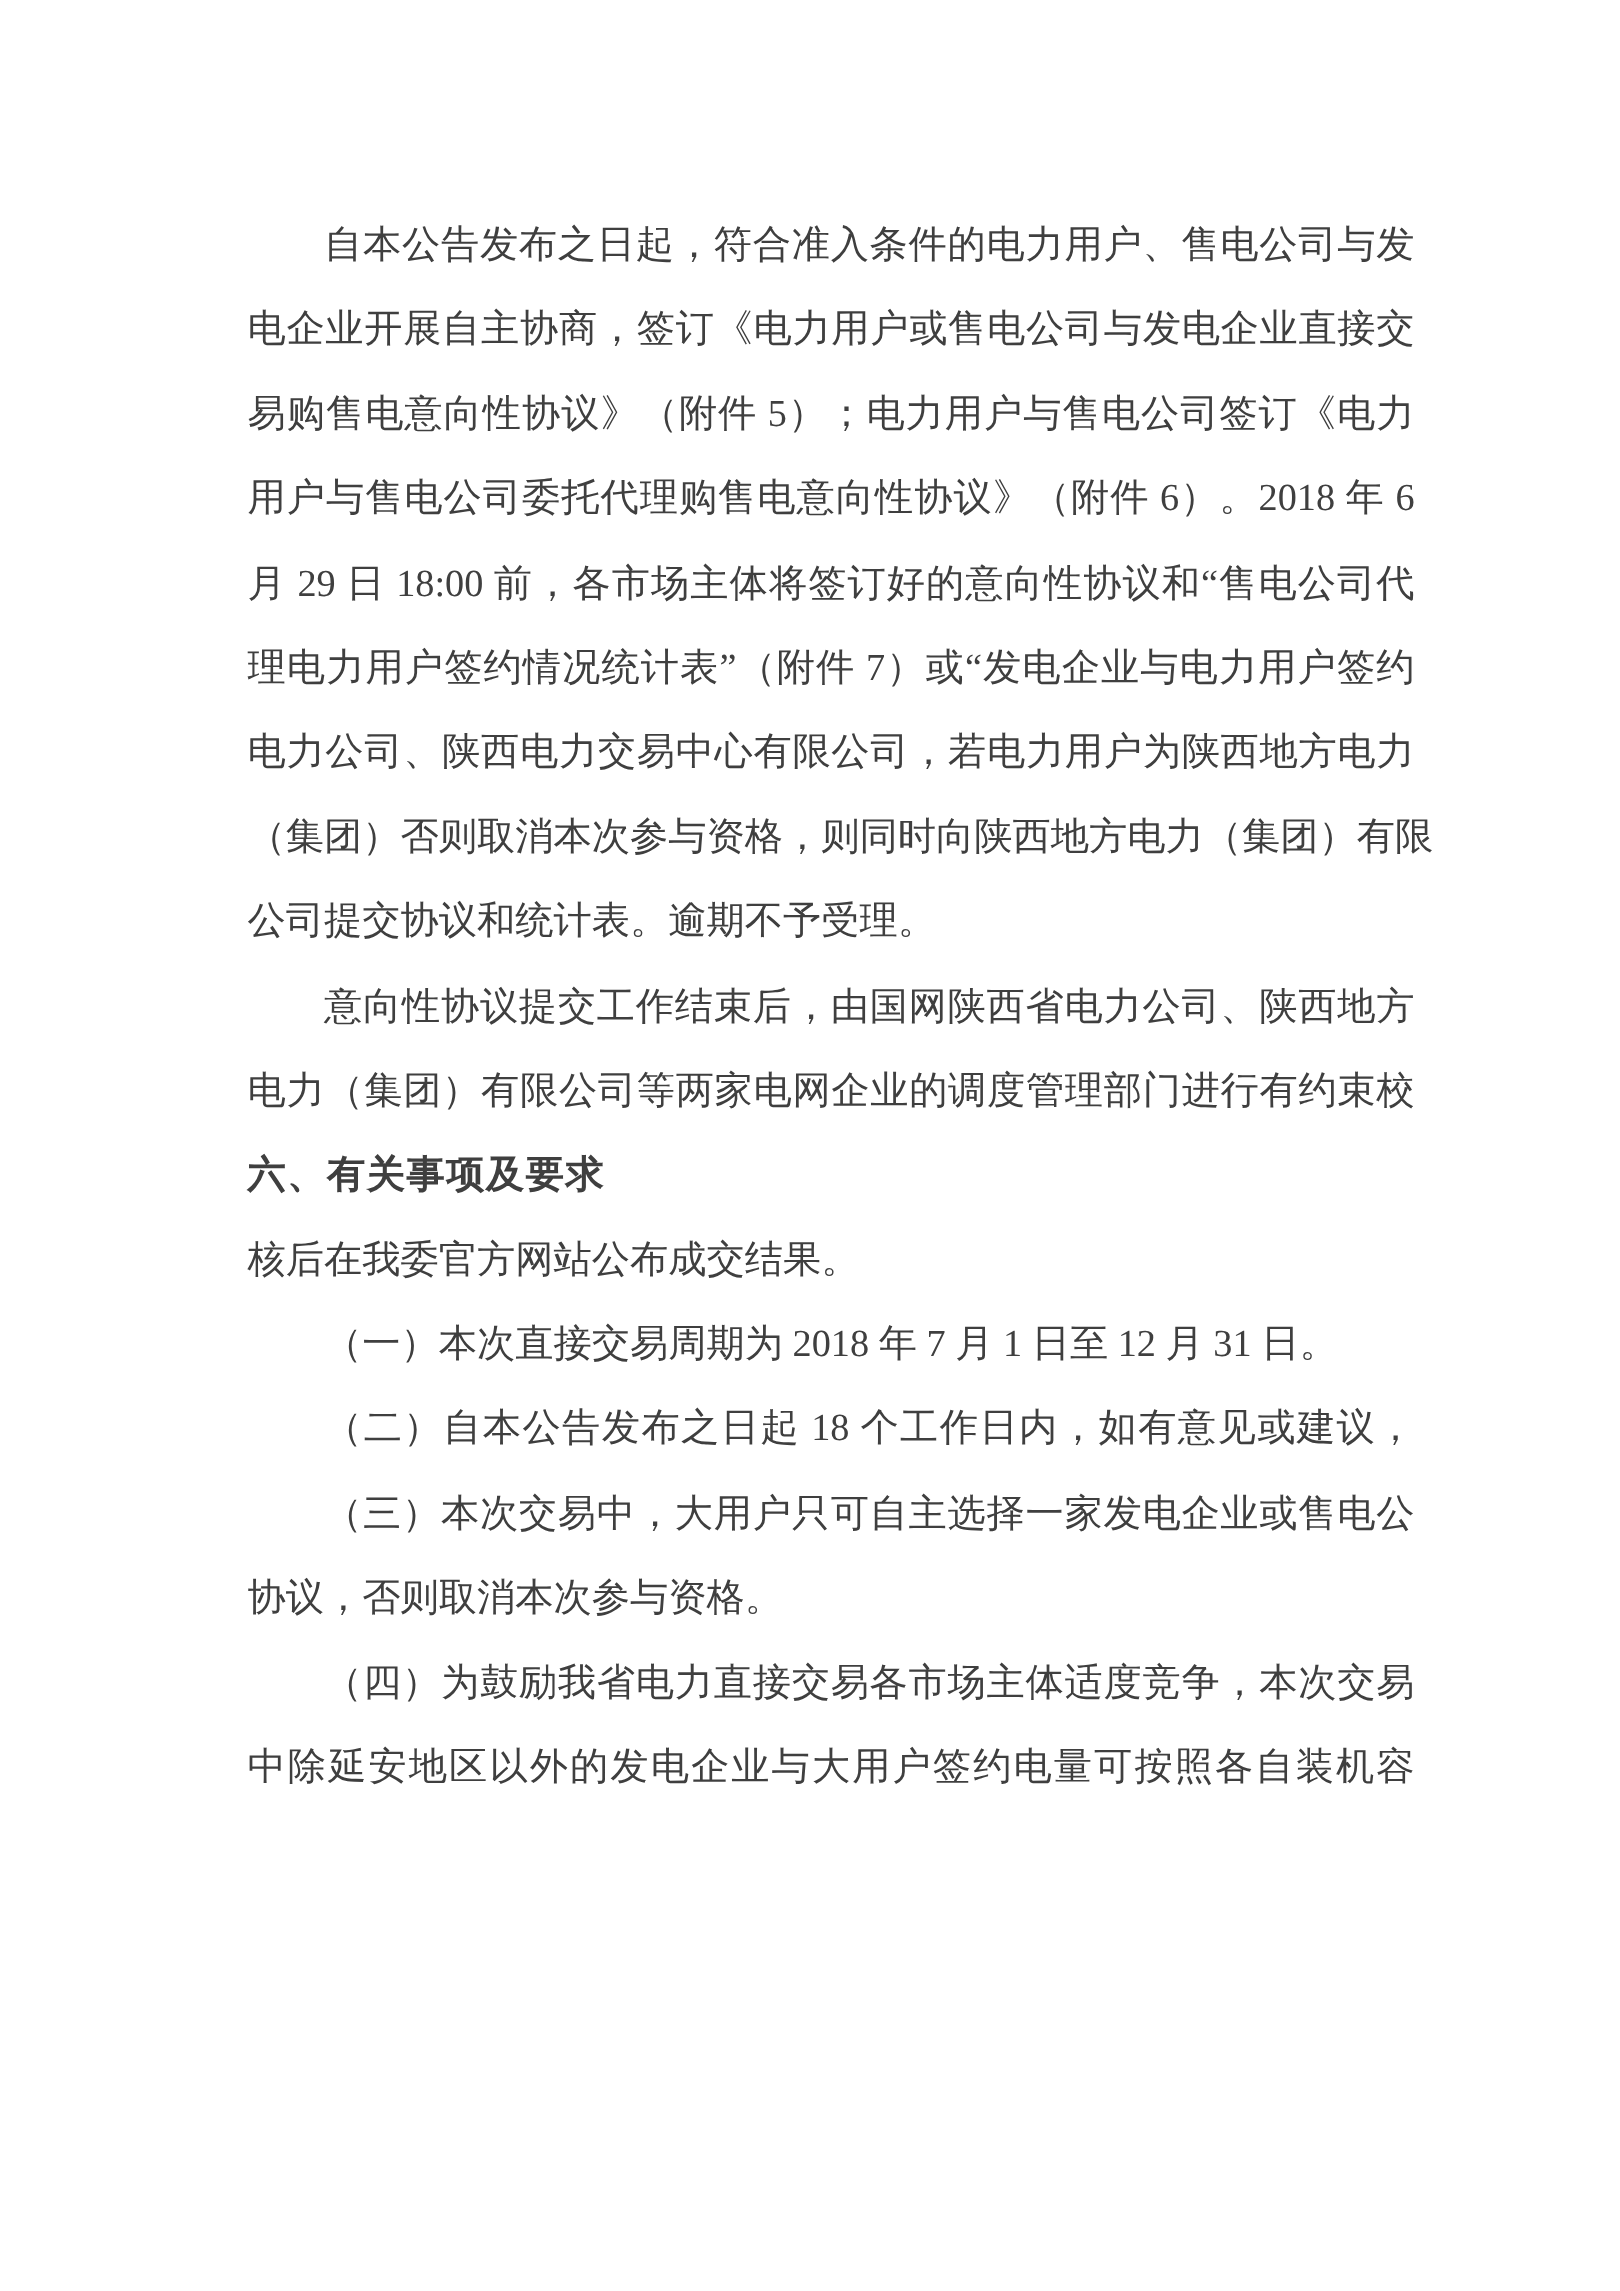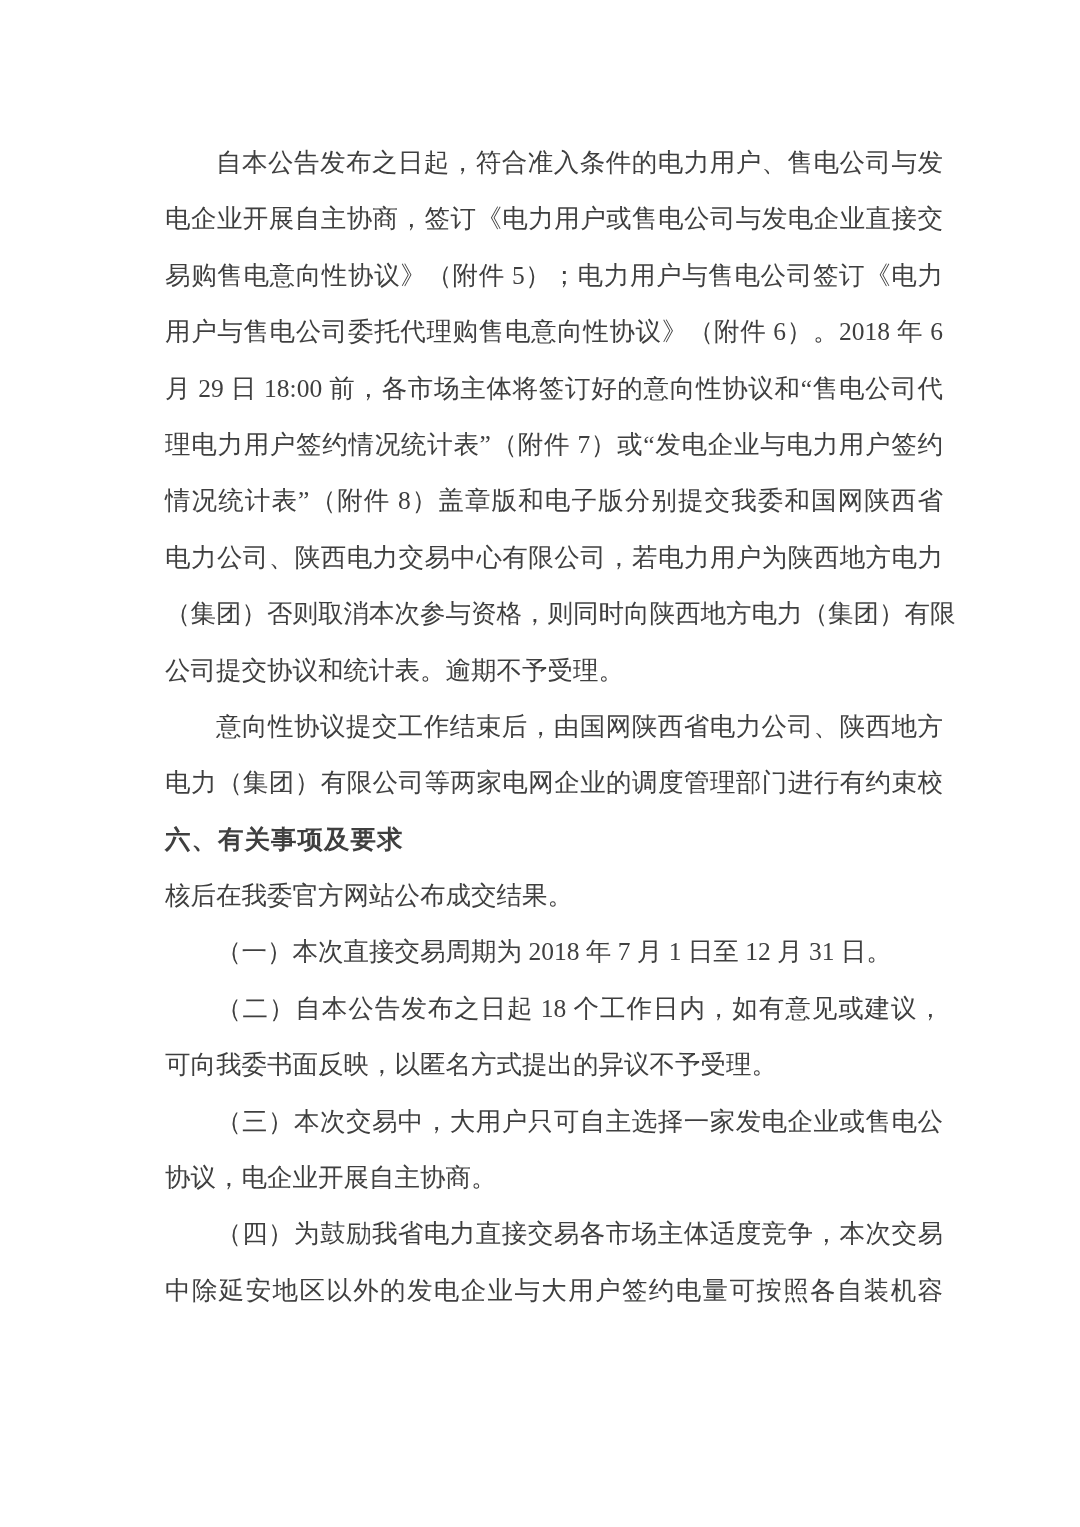--- a/index.html
+++ b/index.html
@@ -69,33 +69,31 @@
 
 <div class="page">
 
   <div class="text-block">
     <div class="line indent">自本公告发布之日起，符合准入条件的电力用户、售电公司与发</div>
     <div class="line">电企业开展自主协商，签订《电力用户或售电公司与发电企业直接交</div>
     <div class="line">易购售电意向性协议》（附件 5）；电力用户与售电公司签订《电力</div>
     <div class="line">用户与售电公司委托代理购售电意向性协议》（附件 6）。2018 年 6</div>
     <div class="line">月 29 日 18:00 前，各市场主体将签订好的意向性协议和“售电公司代</div>
     <div class="line">理电力用户签约情况统计表”（附件 7）或“发电企业与电力用户签约</div>
-    <div class="line">情况统计表”（附件 8）盖章版和电子版分别提交我委和国网陕西省</div>
     <div class="line">电力公司、陕西电力交易中心有限公司，若电力用户为陕西地方电力</div>
     <div class="line">（集团）否则取消本次参与资格，则同时向陕西地方电力（集团）有限</div>
     <div class="line last">公司提交协议和统计表。逾期不予受理。</div>
     <div class="line indent">意向性协议提交工作结束后，由国网陕西省电力公司、陕西地方</div>
     <div class="line">电力（集团）有限公司等两家电网企业的调度管理部门进行有约束校</div>
     <div class="line heading last">六、有关事项及要求</div>
     <div class="line last">核后在我委官方网站公布成交结果。</div>
     <div class="line indent last">（一）本次直接交易周期为 2018 年 7 月 1 日至 12 月 31 日。</div>
     <div class="line indent">（二）自本公告发布之日起 18 个工作日内，如有意见或建议，</div>
-    <div class="line last">可向我委书面反映，以匿名方式提出的异议不予受理。</div>
     <div class="line indent">（三）本次交易中，大用户只可自主选择一家发电企业或售电公</div>
-    <div class="line last">协议，电企业开展自主协商。</div>
+    <div class="line last">协议，否则取消本次参与资格。</div>
     <div class="line indent">（四）为鼓励我省电力直接交易各市场主体适度竞争，本次交易</div>
     <div class="line">中除延安地区以外的发电企业与大用户签约电量可按照各自装机容</div>
   </div>
 
   <div class="footer">
     <svg class="logo" viewBox="0 0 48 38" xmlns="http://www.w3.org/2000/svg">
 
       <path d="M17.5 3 C9.5 3 3.5 8 3.5 14.2 c0 3.5 1.9 6.5 4.9 8.6 l-1.3 4.1 4.6-2.4 c1.8 0.6 3.2 0.9 5.8 0.9 8 0 14-5 14-11.2 S25.5 3 17.5 3 Z" fill="#fbfbfb" stroke="#d4d4d4" stroke-width="1.6"></path>
       <circle cx="12.5" cy="11.5" r="1.7" fill="#d4d4d4"></circle>
       <circle cx="22.5" cy="11.5" r="1.7" fill="#d4d4d4"></circle>

